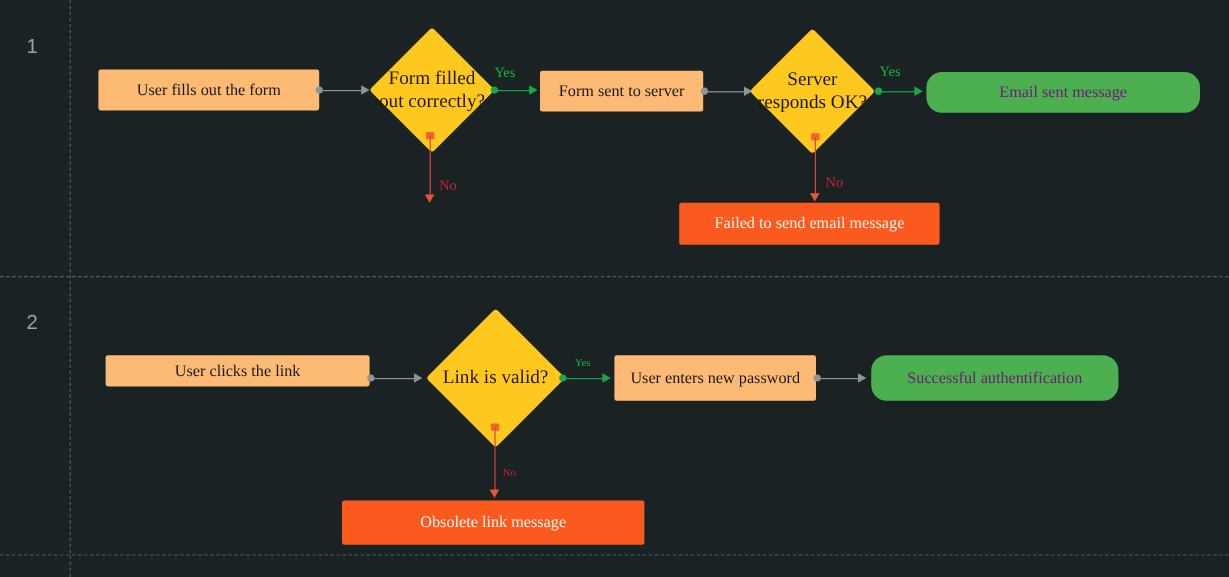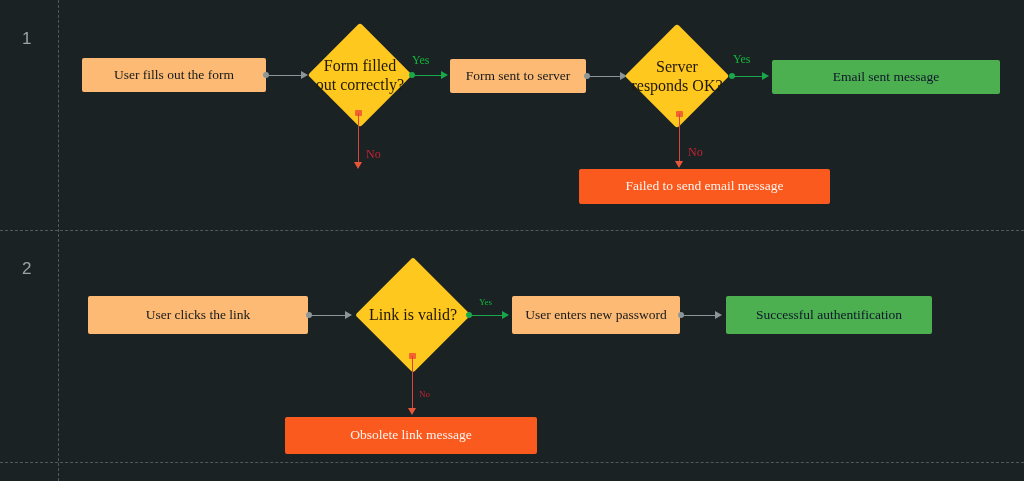--- a/index.html
+++ b/index.html
@@ -56,21 +56,22 @@
     font-size: 13.5px;
     line-height: 1.25;
     padding: 2px 6px;
   }
   .node.white {
     background: #fdba74;
     color: #15191a;
   }
   .node.green {
     background: #4caf50;
-    color: #0f172a;
+    color: #701a75;
+    border-radius: 13px;
   }
   .node.orange {
     background: #fa5a1e;
     color: #fff3ee;
   }
 
   
   .diamond-wrap {
     position: absolute;
   }
@@ -205,23 +206,23 @@
   <div class="arrow-r green" style="left:762px; top:71.5px;"></div>
   <div class="edge-label lbl-yes" style="left:733px; top:53px;">Yes</div>
 
   <div class="dot orange sq" style="left:676px; top:111px;"></div>
   <div class="edge-v e-red" style="left:679px; top:114px; height:48px;"></div>
   <div class="arrow-d" style="left:674.5px; top:161px;"></div>
   <div class="edge-label lbl-no" style="left:688px; top:146px;">No</div>
 
   <div class="node green" style="left:772px; top:60px; width:228px; height:34px;">Email sent message</div>
 
-  <div class="node orange" style="left:579px; top:169px; width:251px; height:35px;">Failed to send email message</div>
-
-  <div class="node white" style="left:88px; top:296px; width:220px; height:38px;">User clicks the link</div>
+  <div class="node orange" style="left:566px; top:169px; width:217px; height:35px;">Failed to send email message</div>
+
+  <div class="node white" style="left:88px; top:296px; width:220px; height:26px;">User clicks the link</div>
 
   <div class="dot" style="left:306px; top:312px;"></div>
   <div class="edge-h e-gray" style="left:311px; top:315px; width:35px;"></div>
   <div class="arrow-r" style="left:345px; top:310.5px;"></div>
 
   <div class="diamond-wrap" style="left:372px; top:274px; width:82px; height:82px;">
     <div class="diamond-shape"></div>
     <div class="diamond-label" style="left:-16px; right:-16px;">Link is valid?</div>
   </div>
 

